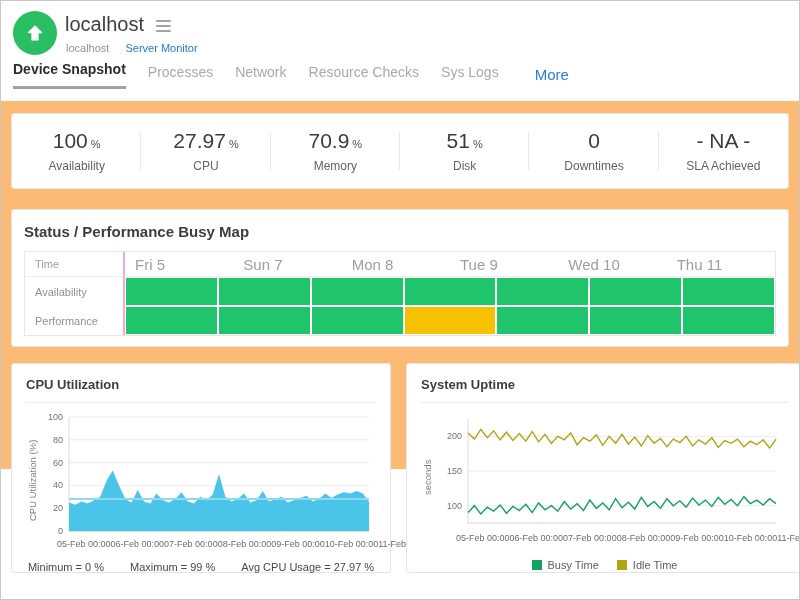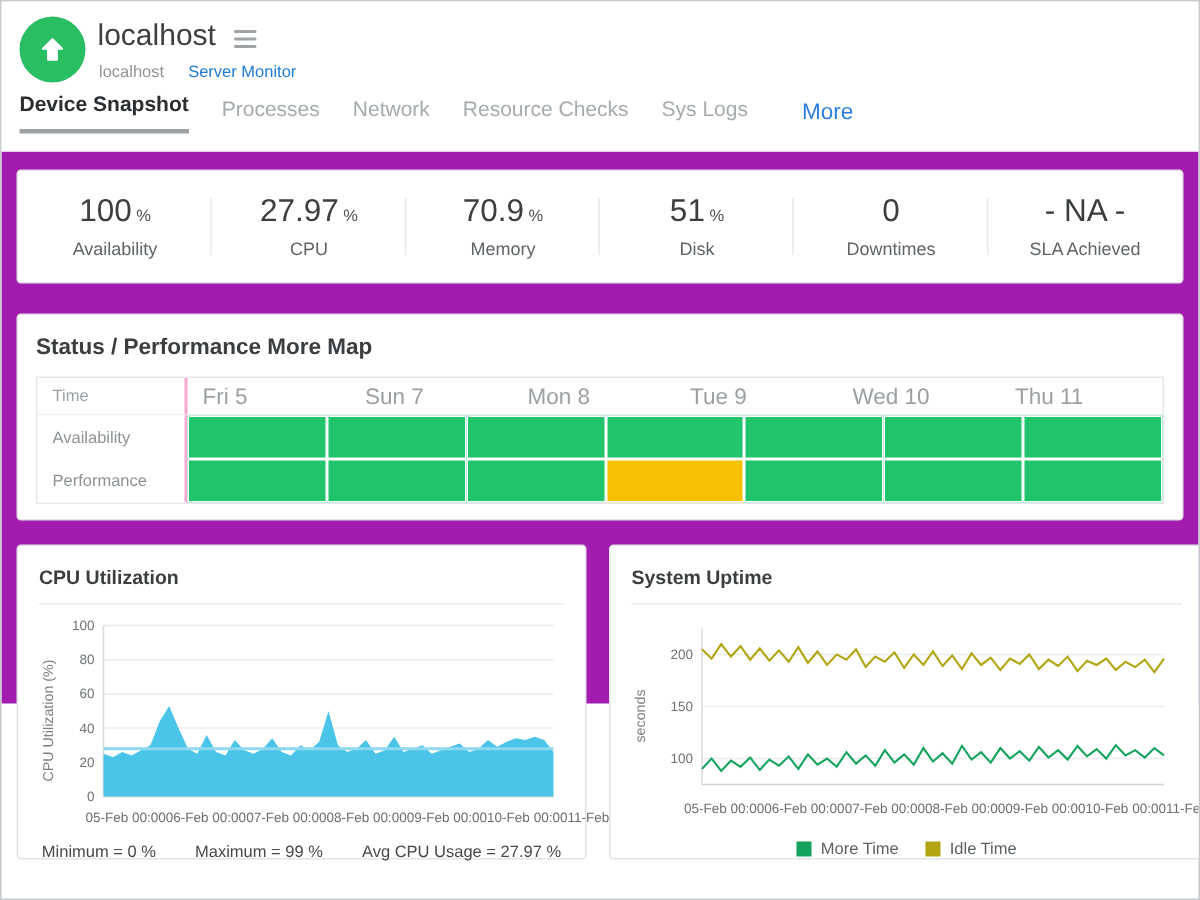--- a/index.html
+++ b/index.html
@@ -17,21 +17,21 @@
   .crumb-row { position:absolute; left:65px; top:41px; display:flex; gap:16px; font-size:11px; }
   .crumb-gray { color:#8f9497; }
   .crumb-link { color:#1e7bd7; cursor:pointer; }
 
   .tab-bar { position:absolute; left:12px; top:60px; display:flex; align-items:flex-end; gap:22px; font-size:14px; }
   .tab { color:#a5abae; padding-bottom:9px; cursor:pointer; white-space:nowrap; }
   .tab.active { color:#2b2e30; font-weight:bold; border-bottom:3px solid #9da2a5; }
   .tab-more { color:#2a7de1; font-size:15px; padding-bottom:6px; margin-left:14px; cursor:pointer; }
 
   
-  .main { background:#a21caf; height:368px; padding:12px 10px; }
+  .main { background:#fdba74; height:368px; padding:12px 10px; }
   .card { background:#fff; border:1px solid #e2e4e5; border-radius:3px; }
 
   
   .stats-card { height:76px; display:flex; margin-bottom:20px; }
   .stat { flex:1; display:flex; flex-direction:column; align-items:center; justify-content:center; position:relative; }
   .stat:not(:last-child)::after { content:''; position:absolute; right:0; top:18px; bottom:18px; width:1px; background:#e7e9ea; }
   .stat-value { font-size:21px; color:#3b3e40; }
   .stat-unit { font-size:11px; color:#4b4e50; margin-left:3px; }
   .stat-label { font-size:12px; color:#5f6468; margin-top:6px; }
 
@@ -126,21 +126,21 @@
           <div class="stat-value">0</div>
           <div class="stat-label">Downtimes</div>
         </div>
         <div class="stat">
           <div class="stat-value">- NA -</div>
           <div class="stat-label">SLA Achieved</div>
         </div>
       </div>
 
     <div class="card heatmap-card">
-      <div class="section-title">Status / Performance More Map</div>
+      <div class="section-title">Status / Performance Busy Map</div>
       <div class="hm-table" id="hmtable">
           <div class="hm-row hm-head">
             <div class="hm-label">Time</div>
             <div class="hm-hcell">Fri 5</div>
             <div class="hm-hcell">Sun 7</div>
             <div class="hm-hcell">Mon 8</div>
             <div class="hm-hcell">Tue 9</div>
             <div class="hm-hcell">Wed 10</div>
             <div class="hm-hcell">Thu 11</div>
           </div>
@@ -227,21 +227,21 @@
                 <span>07-Feb 00:00</span>
                 <span>08-Feb 00:00</span>
                 <span>09-Feb 00:00</span>
                 <span>10-Feb 00:00</span>
                 <span>11-Feb 0</span>
               </div></div>
         </div>
         <div class="chart-legend" id="chart1l">
             <div class="cl-item">
               <span class="cl-swatch" style="background: rgb(19, 163, 94);"></span>
-              <span class="cl-label">More Time</span>
+              <span class="cl-label">Busy Time</span>
             </div>
             <div class="cl-item">
               <span class="cl-swatch" style="background: rgb(179, 164, 18);"></span>
               <span class="cl-label">Idle Time</span>
             </div>
           </div>
       </div>
     </div>
 
   </div>

